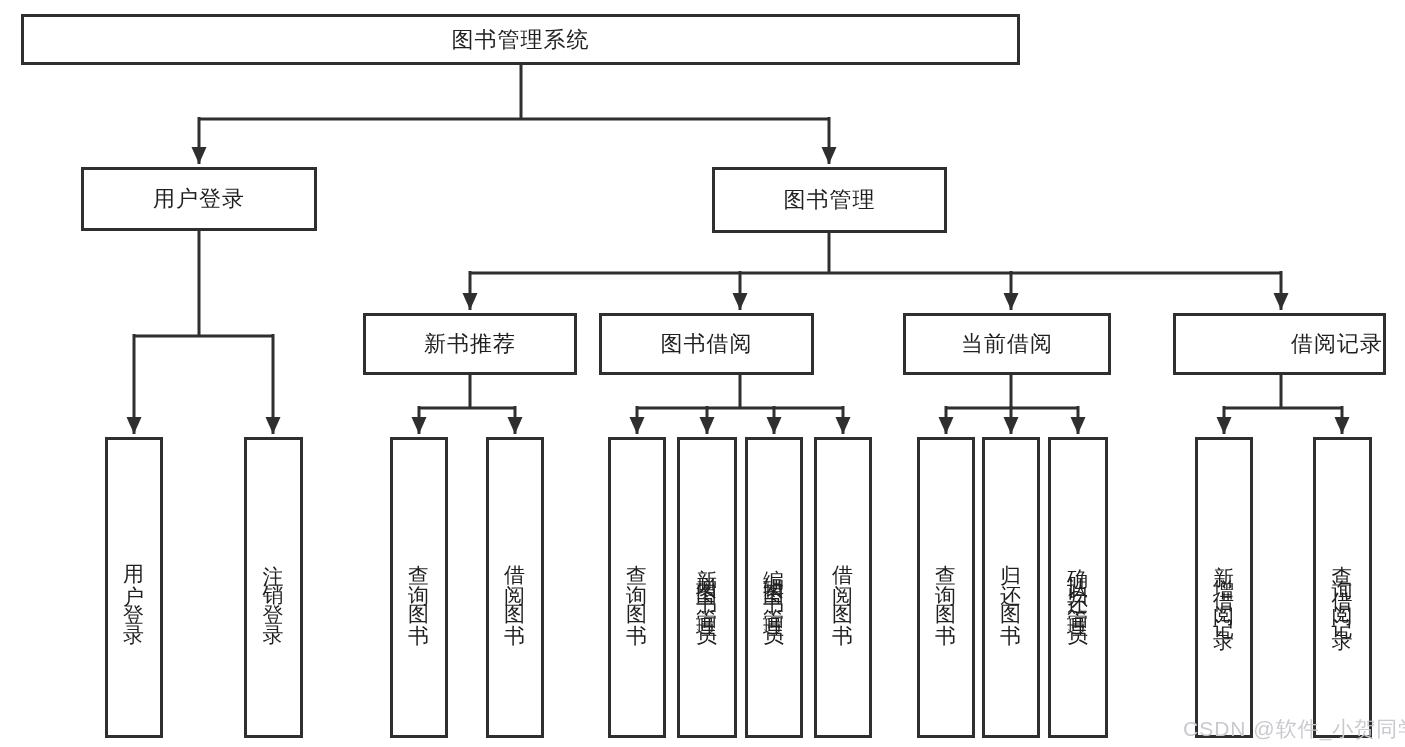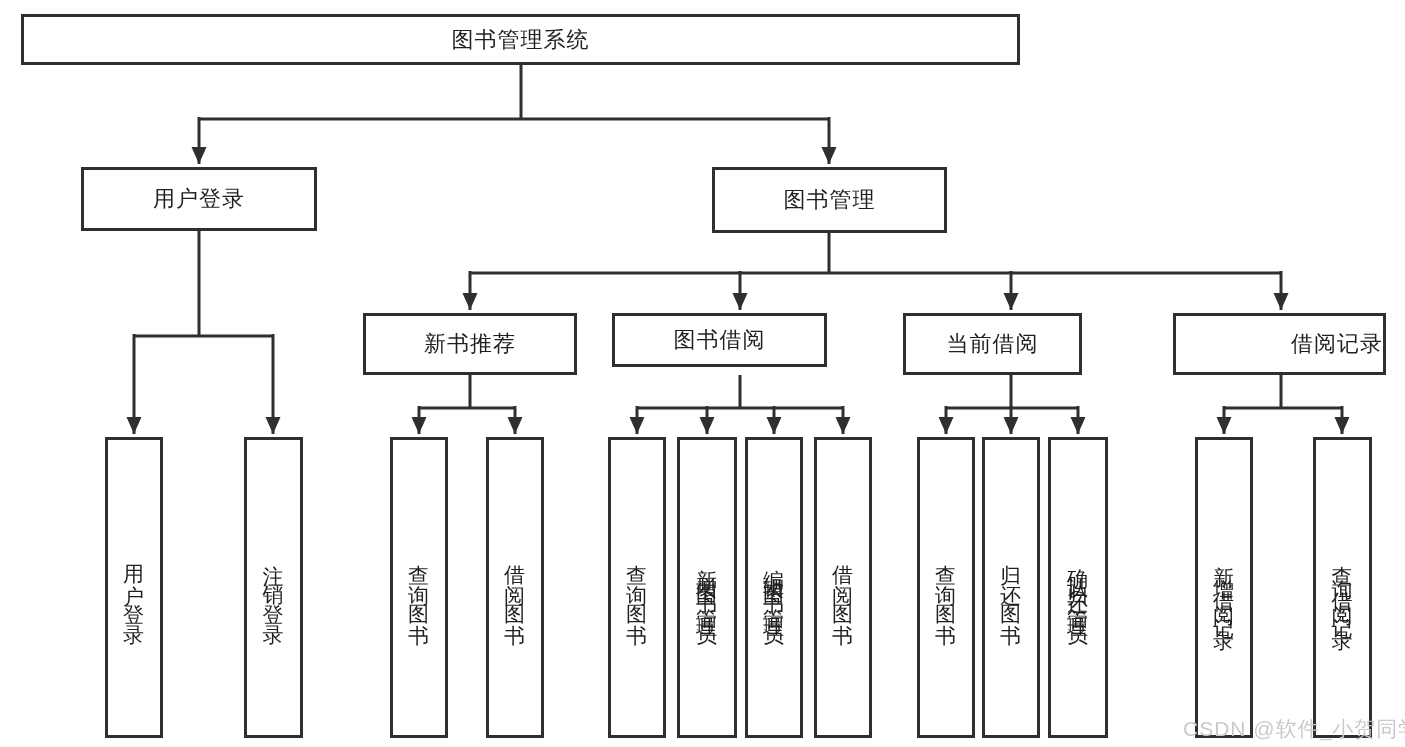--- a/index.html
+++ b/index.html
@@ -82,24 +82,24 @@
   <div class="node node-h" style="left:81px; top:167px; width:236px; height:64px;">
     <span>用户登录</span>
   </div>
   <div class="node node-h" style="left:712px; top:167px; width:235px; height:66px;">
     <span>图书管理</span>
   </div>
 
   <div class="node node-h" style="left:363px; top:313px; width:214px; height:62px;">
     <span>新书推荐</span>
   </div>
-  <div class="node node-h" style="left:612px; top:313px; width:215px; height:54px;">
+  <div class="node node-h" style="left:599px; top:313px; width:215px; height:62px;">
     <span>图书借阅</span>
   </div>
-  <div class="node node-h" style="left:903px; top:313px; width:179px; height:62px;">
+  <div class="node node-h" style="left:903px; top:313px; width:208px; height:62px;">
     <span>当前借阅</span>
   </div>
   <div class="node node-h" style="left:1173px; top:313px; width:213px; height:62px;justify-content:flex-end;">
     <span>借阅记录</span>
   </div>
 
   <div class="node node-v ls-s" style="left:105px; top:437px; width:58px; height:301px;">
     <span>用户登录</span>
   </div>
   <div class="node node-v ls-s" style="left:244px; top:437px; width:59px; height:301px;">

